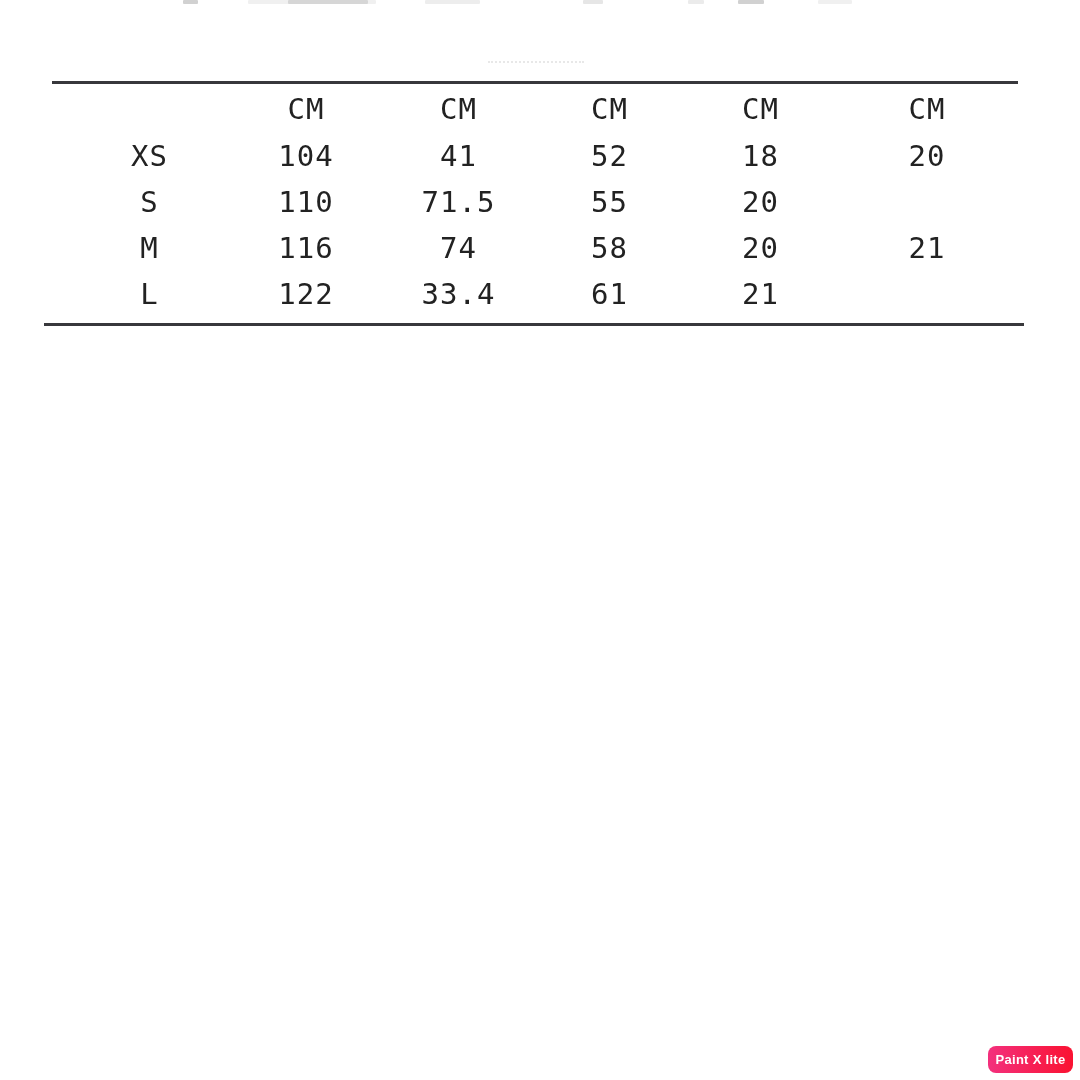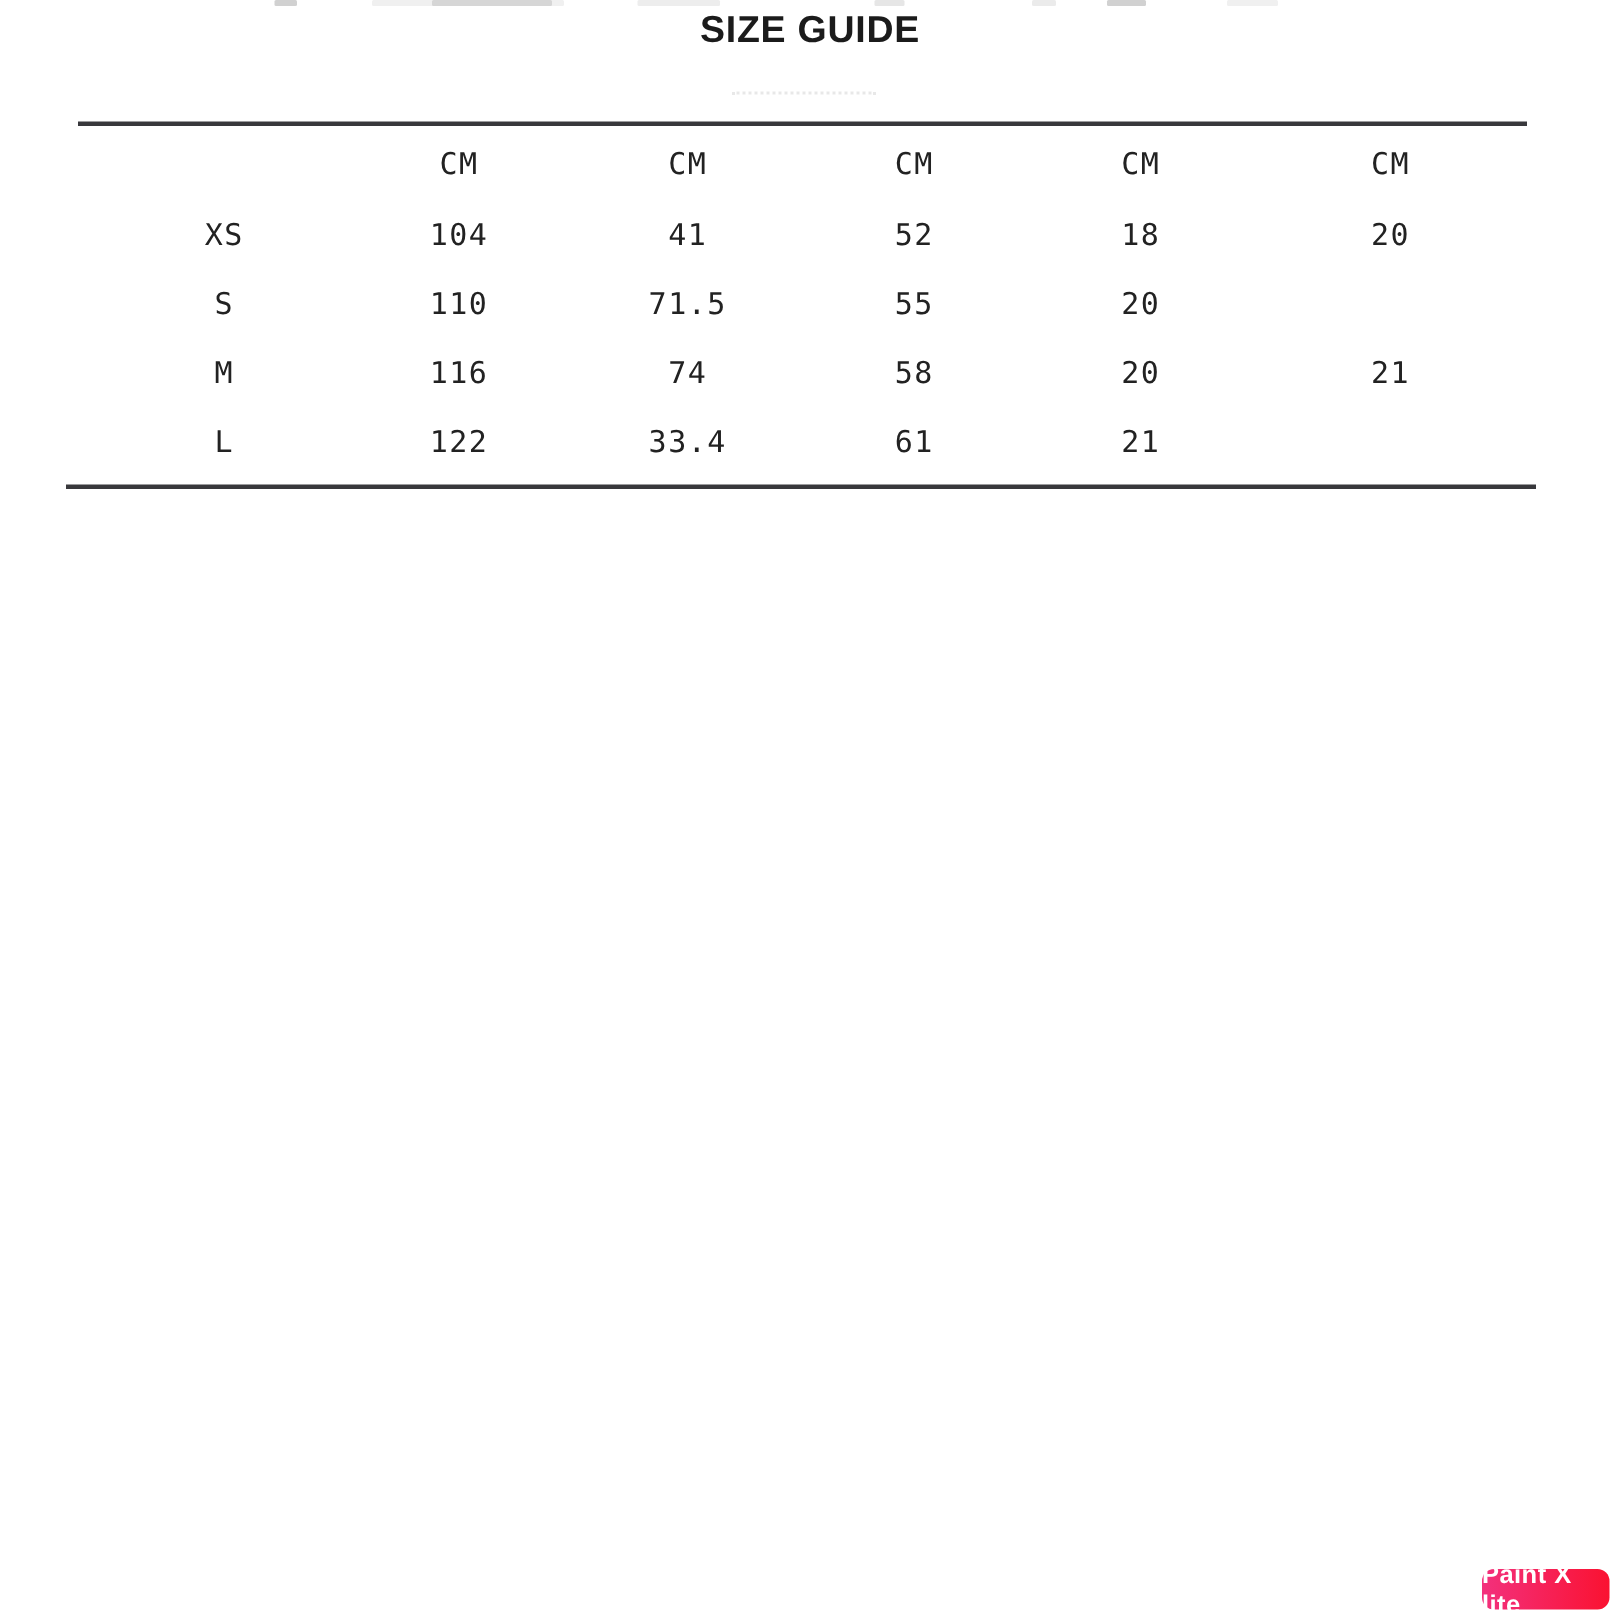--- a/index.html
+++ b/index.html
@@ -63,21 +63,21 @@
   }
   .rule-top { top: 81px; left: 52px; width: 966px; }
   .rule-bottom { top: 323px; left: 44px; width: 980px; }
 
   .size-table {
     position: absolute;
     top: 84px;
     left: 52px;
     width: 966px;
     color: #222222;
-    font-size: 20px;
+    font-size: 29px;
   }
   .trow {
     display: grid;
     grid-template-columns: 177px 154px 151px 151px 151px 182px;
     align-items: center;
     height: 46px;
   }
   .trow.header { height: 49px; }
   .cell {
     text-align: center;
@@ -93,21 +93,21 @@
     width: 85px;
     height: 27px;
     border-radius: 8px;
     background: linear-gradient(90deg, #f3307d 0%, #fa1231 100%);
     display: flex;
     align-items: center;
     justify-content: center;
   }
   .watermark span {
     font-family: "Liberation Sans", sans-serif;
-    font-size: 17px;
+    font-size: 13px;
     font-weight: 700;
     color: #ffffff;
     letter-spacing: 0.3px;
   }
 </style>
 </head>
 <body>
 
 <div class="canvas">
 
@@ -115,21 +115,20 @@
     <span class="ta1"></span>
       <span class="ta2"></span>
       <span class="ta3"></span>
       <span class="ta4"></span>
     <span class="ta5"></span>
       <span class="ta6"></span>
       <span class="ta7"></span>
       <span class="ta8"></span>
   </div>
 
-  <h1 class="title">SIZE GUIDE</h1>
 
   <div class="faint-dash"></div>
 
   <div class="rule rule-top"></div>
 
   <div class="size-table">
     <div class="trow header">
       <div class="cell size-col"></div>
       <div class="cell">CM</div>
       <div class="cell">CM</div>

